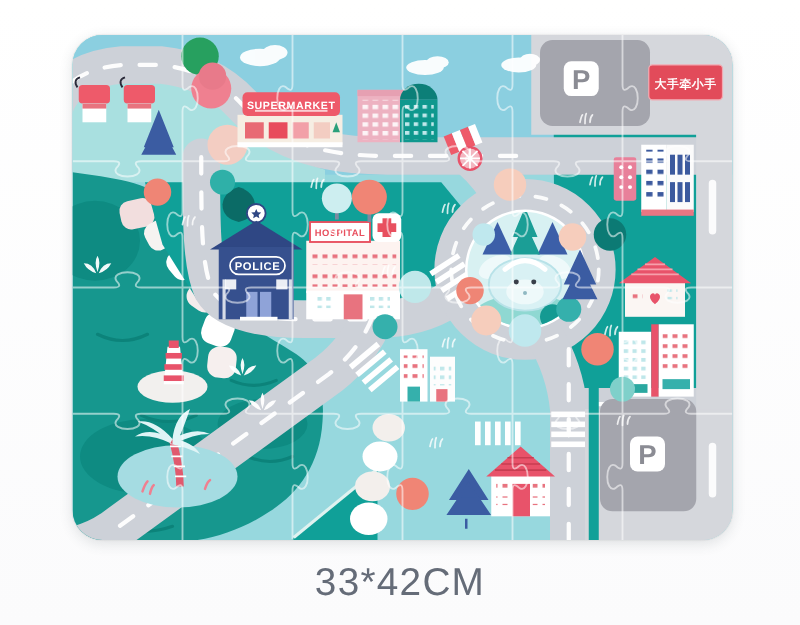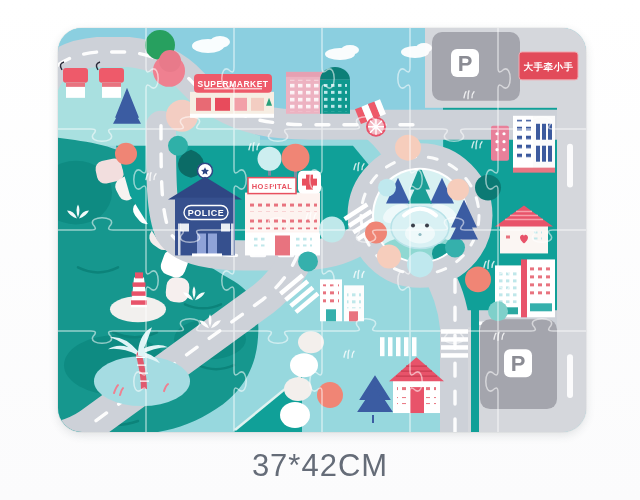--- a/index.html
+++ b/index.html
@@ -411,14 +411,14 @@
           <path d="M88 0 L88 39.625 C88 45.625 90.4 44.625 93.6 41.625 C102.4 36.625 102.4 64.625 93.6 59.625 C90.4 56.625 88 55.625 88 61.625 L88 101.25 L88 140.875 C88 146.875 85.6 145.875 82.4 142.875 C73.6 137.875 73.6 165.875 82.4 160.875 C85.6 157.875 88 156.875 88 162.875 L88 202.5 L88 242.125 C88 248.125 90.4 247.125 93.6 244.125 C102.4 239.125 102.4 267.125 93.6 262.125 C90.4 259.125 88 258.125 88 264.125 L88 303.75 L88 343.375 C88 349.375 85.6 348.375 82.4 345.375 C73.6 340.375 73.6 368.375 82.4 363.375 C85.6 360.375 88 359.375 88 365.375 L88 405M176 0 L176 39.625 C176 45.625 173.6 44.625 170.4 41.625 C161.6 36.625 161.6 64.625 170.4 59.625 C173.6 56.625 176 55.625 176 61.625 L176 101.25 L176 140.875 C176 146.875 178.4 145.875 181.6 142.875 C190.4 137.875 190.4 165.875 181.6 160.875 C178.4 157.875 176 156.875 176 162.875 L176 202.5 L176 242.125 C176 248.125 173.6 247.125 170.4 244.125 C161.6 239.125 161.6 267.125 170.4 262.125 C173.6 259.125 176 258.125 176 264.125 L176 303.75 L176 343.375 C176 349.375 178.4 348.375 181.6 345.375 C190.4 340.375 190.4 368.375 181.6 363.375 C178.4 360.375 176 359.375 176 365.375 L176 405M264 0 L264 39.625 C264 45.625 266.4 44.625 269.6 41.625 C278.4 36.625 278.4 64.625 269.6 59.625 C266.4 56.625 264 55.625 264 61.625 L264 101.25 L264 140.875 C264 146.875 261.6 145.875 258.4 142.875 C249.6 137.875 249.6 165.875 258.4 160.875 C261.6 157.875 264 156.875 264 162.875 L264 202.5 L264 242.125 C264 248.125 266.4 247.125 269.6 244.125 C278.4 239.125 278.4 267.125 269.6 262.125 C266.4 259.125 264 258.125 264 264.125 L264 303.75 L264 343.375 C264 349.375 261.6 348.375 258.4 345.375 C249.6 340.375 249.6 368.375 258.4 363.375 C261.6 360.375 264 359.375 264 365.375 L264 405M352 0 L352 39.625 C352 45.625 349.6 44.625 346.4 41.625 C337.6 36.625 337.6 64.625 346.4 59.625 C349.6 56.625 352 55.625 352 61.625 L352 101.25 L352 140.875 C352 146.875 354.4 145.875 357.6 142.875 C366.4 137.875 366.4 165.875 357.6 160.875 C354.4 157.875 352 156.875 352 162.875 L352 202.5 L352 242.125 C352 248.125 349.6 247.125 346.4 244.125 C337.6 239.125 337.6 267.125 346.4 262.125 C349.6 259.125 352 258.125 352 264.125 L352 303.75 L352 343.375 C352 349.375 354.4 348.375 357.6 345.375 C366.4 340.375 366.4 368.375 357.6 363.375 C354.4 360.375 352 359.375 352 365.375 L352 405M440 0 L440 39.625 C440 45.625 442.4 44.625 445.6 41.625 C454.4 36.625 454.4 64.625 445.6 59.625 C442.4 56.625 440 55.625 440 61.625 L440 101.25 L440 140.875 C440 146.875 437.6 145.875 434.4 142.875 C425.6 137.875 425.6 165.875 434.4 160.875 C437.6 157.875 440 156.875 440 162.875 L440 202.5 L440 242.125 C440 248.125 442.4 247.125 445.6 244.125 C454.4 239.125 454.4 267.125 445.6 262.125 C442.4 259.125 440 258.125 440 264.125 L440 303.75 L440 343.375 C440 349.375 437.6 348.375 434.4 345.375 C425.6 340.375 425.6 368.375 434.4 363.375 C437.6 360.375 440 359.375 440 365.375 L440 405M0 101.25 L33 101.25 C39 101.25 38 103.65 35 106.85 C30 115.65 58 115.65 53 106.85 C50 103.65 49 101.25 55 101.25 L88 101.25 L121 101.25 C127 101.25 126 98.85 123 95.65 C118 86.85 146 86.85 141 95.65 C138 98.85 137 101.25 143 101.25 L176 101.25 L209 101.25 C215 101.25 214 103.65 211 106.85 C206 115.65 234 115.65 229 106.85 C226 103.65 225 101.25 231 101.25 L264 101.25 L297 101.25 C303 101.25 302 98.85 299 95.65 C294 86.85 322 86.85 317 95.65 C314 98.85 313 101.25 319 101.25 L352 101.25 L385 101.25 C391 101.25 390 103.65 387 106.85 C382 115.65 410 115.65 405 106.85 C402 103.65 401 101.25 407 101.25 L440 101.25 L473 101.25 C479 101.25 478 98.85 475 95.65 C470 86.85 498 86.85 493 95.65 C490 98.85 489 101.25 495 101.25 L528 101.25M0 202.5 L33 202.5 C39 202.5 38 200.1 35 196.9 C30 188.1 58 188.1 53 196.9 C50 200.1 49 202.5 55 202.5 L88 202.5 L121 202.5 C127 202.5 126 204.9 123 208.1 C118 216.9 146 216.9 141 208.1 C138 204.9 137 202.5 143 202.5 L176 202.5 L209 202.5 C215 202.5 214 200.1 211 196.9 C206 188.1 234 188.1 229 196.9 C226 200.1 225 202.5 231 202.5 L264 202.5 L297 202.5 C303 202.5 302 204.9 299 208.1 C294 216.9 322 216.9 317 208.1 C314 204.9 313 202.5 319 202.5 L352 202.5 L385 202.5 C391 202.5 390 200.1 387 196.9 C382 188.1 410 188.1 405 196.9 C402 200.1 401 202.5 407 202.5 L440 202.5 L473 202.5 C479 202.5 478 204.9 475 208.1 C470 216.9 498 216.9 493 208.1 C490 204.9 489 202.5 495 202.5 L528 202.5M0 303.75 L33 303.75 C39 303.75 38 306.15 35 309.35 C30 318.15 58 318.15 53 309.35 C50 306.15 49 303.75 55 303.75 L88 303.75 L121 303.75 C127 303.75 126 301.35 123 298.15 C118 289.35 146 289.35 141 298.15 C138 301.35 137 303.75 143 303.75 L176 303.75 L209 303.75 C215 303.75 214 306.15 211 309.35 C206 318.15 234 318.15 229 309.35 C226 306.15 225 303.75 231 303.75 L264 303.75 L297 303.75 C303 303.75 302 301.35 299 298.15 C294 289.35 322 289.35 317 298.15 C314 301.35 313 303.75 319 303.75 L352 303.75 L385 303.75 C391 303.75 390 306.15 387 309.35 C382 318.15 410 318.15 405 309.35 C402 306.15 401 303.75 407 303.75 L440 303.75 L473 303.75 C479 303.75 478 301.35 475 298.15 C470 289.35 498 289.35 493 298.15 C490 301.35 489 303.75 495 303.75 L528 303.75" fill="none" stroke="rgba(255,255,255,0.55)" stroke-width="1.5"></path>
         </g>
 
     <g>
       <rect x="461" y="24" width="59" height="28" rx="3" fill="#e24b5a" stroke="#f2aab2" stroke-width="1"></rect>
       <text x="490.5" y="42.5" text-anchor="middle" font-size="9.5" font-weight="bold" fill="#ffffff" letter-spacing="0.5">大手牵小手</text>
     </g>
   </svg>
   </div>
 
-  <div class="dim-label">37*42CM</div>
+  <div class="dim-label">33*42CM</div>
 </div>
 
 </body></html>

